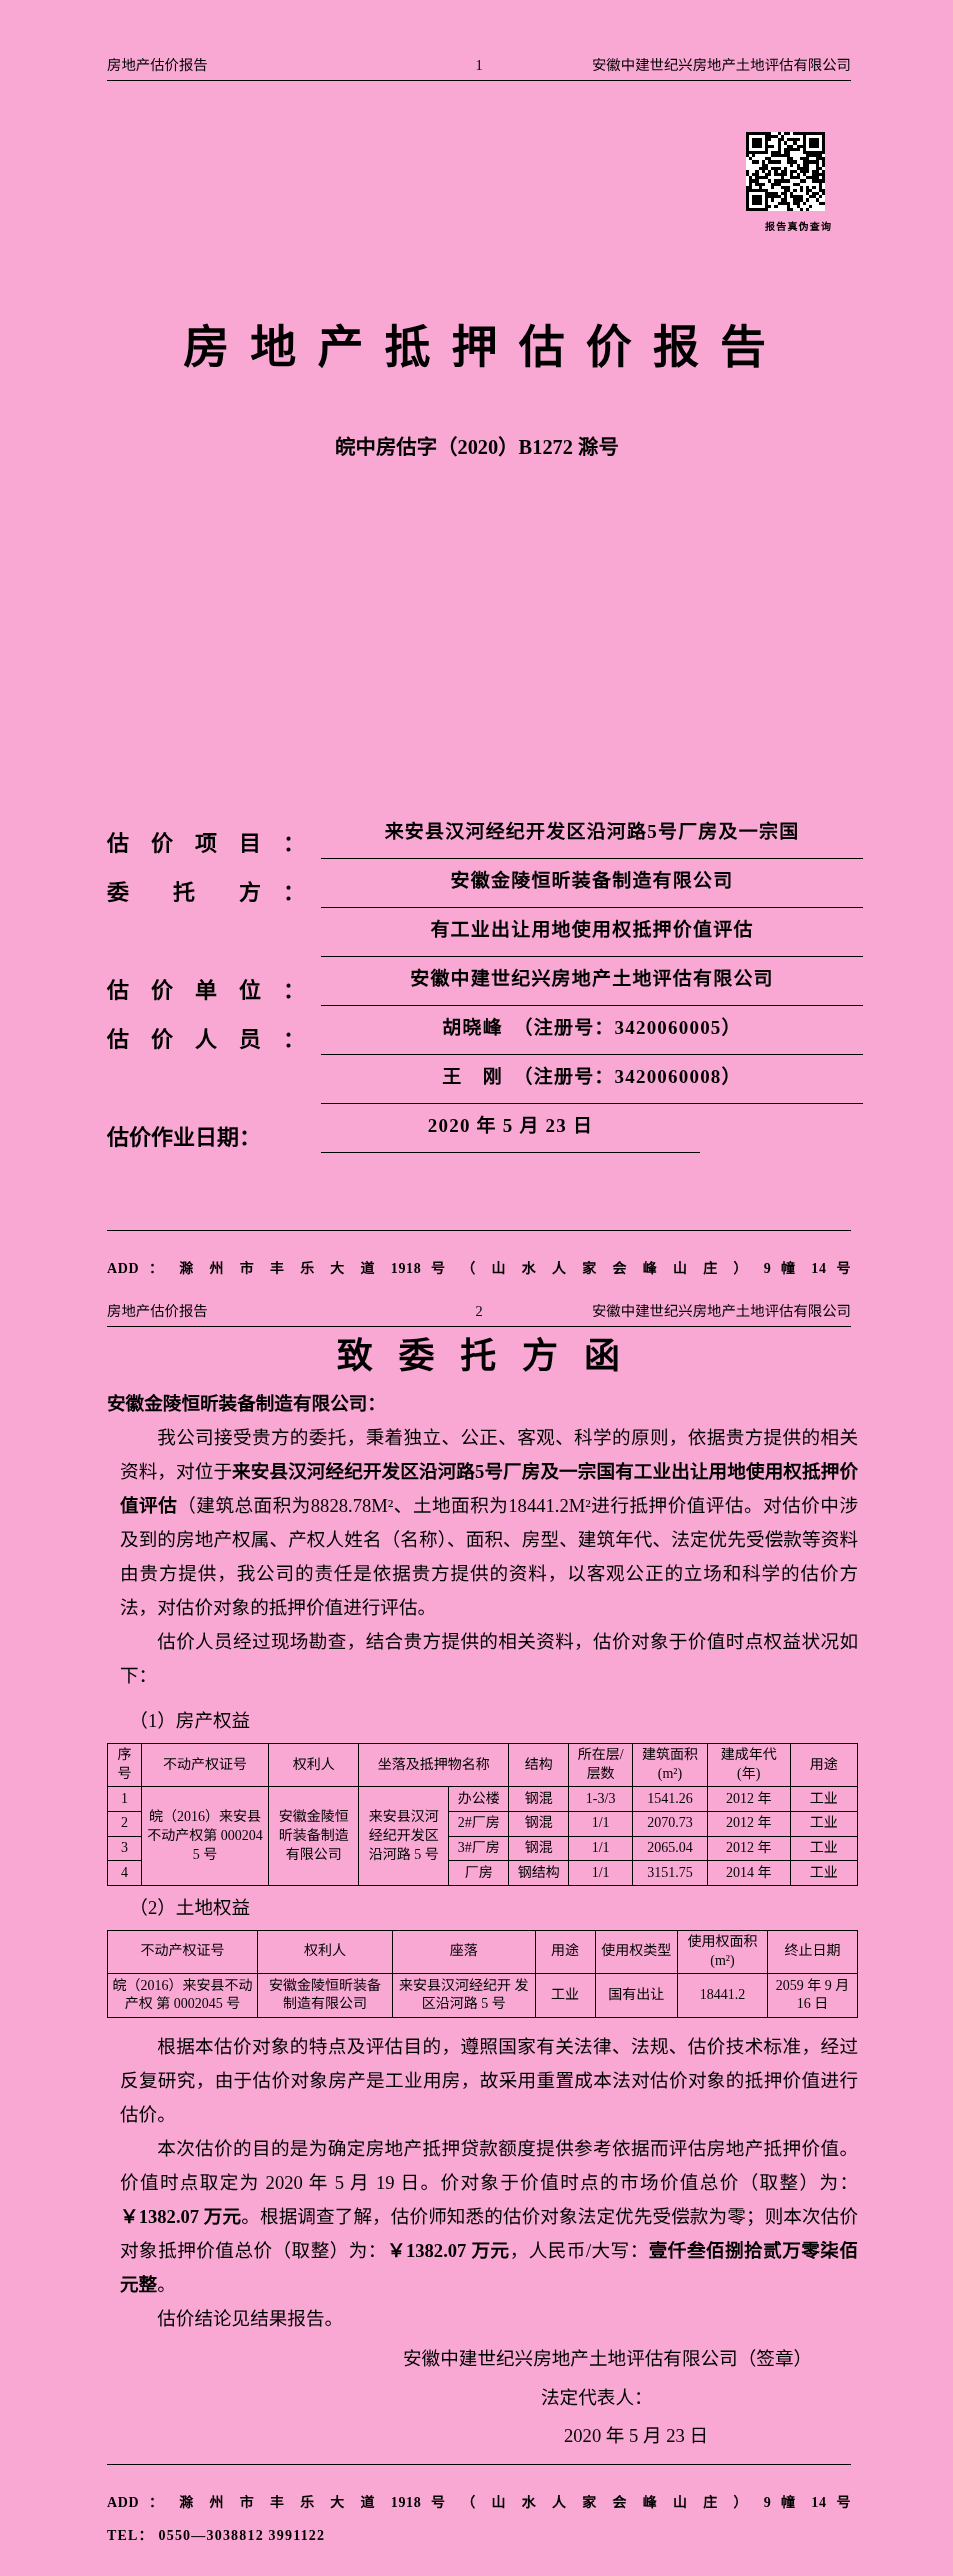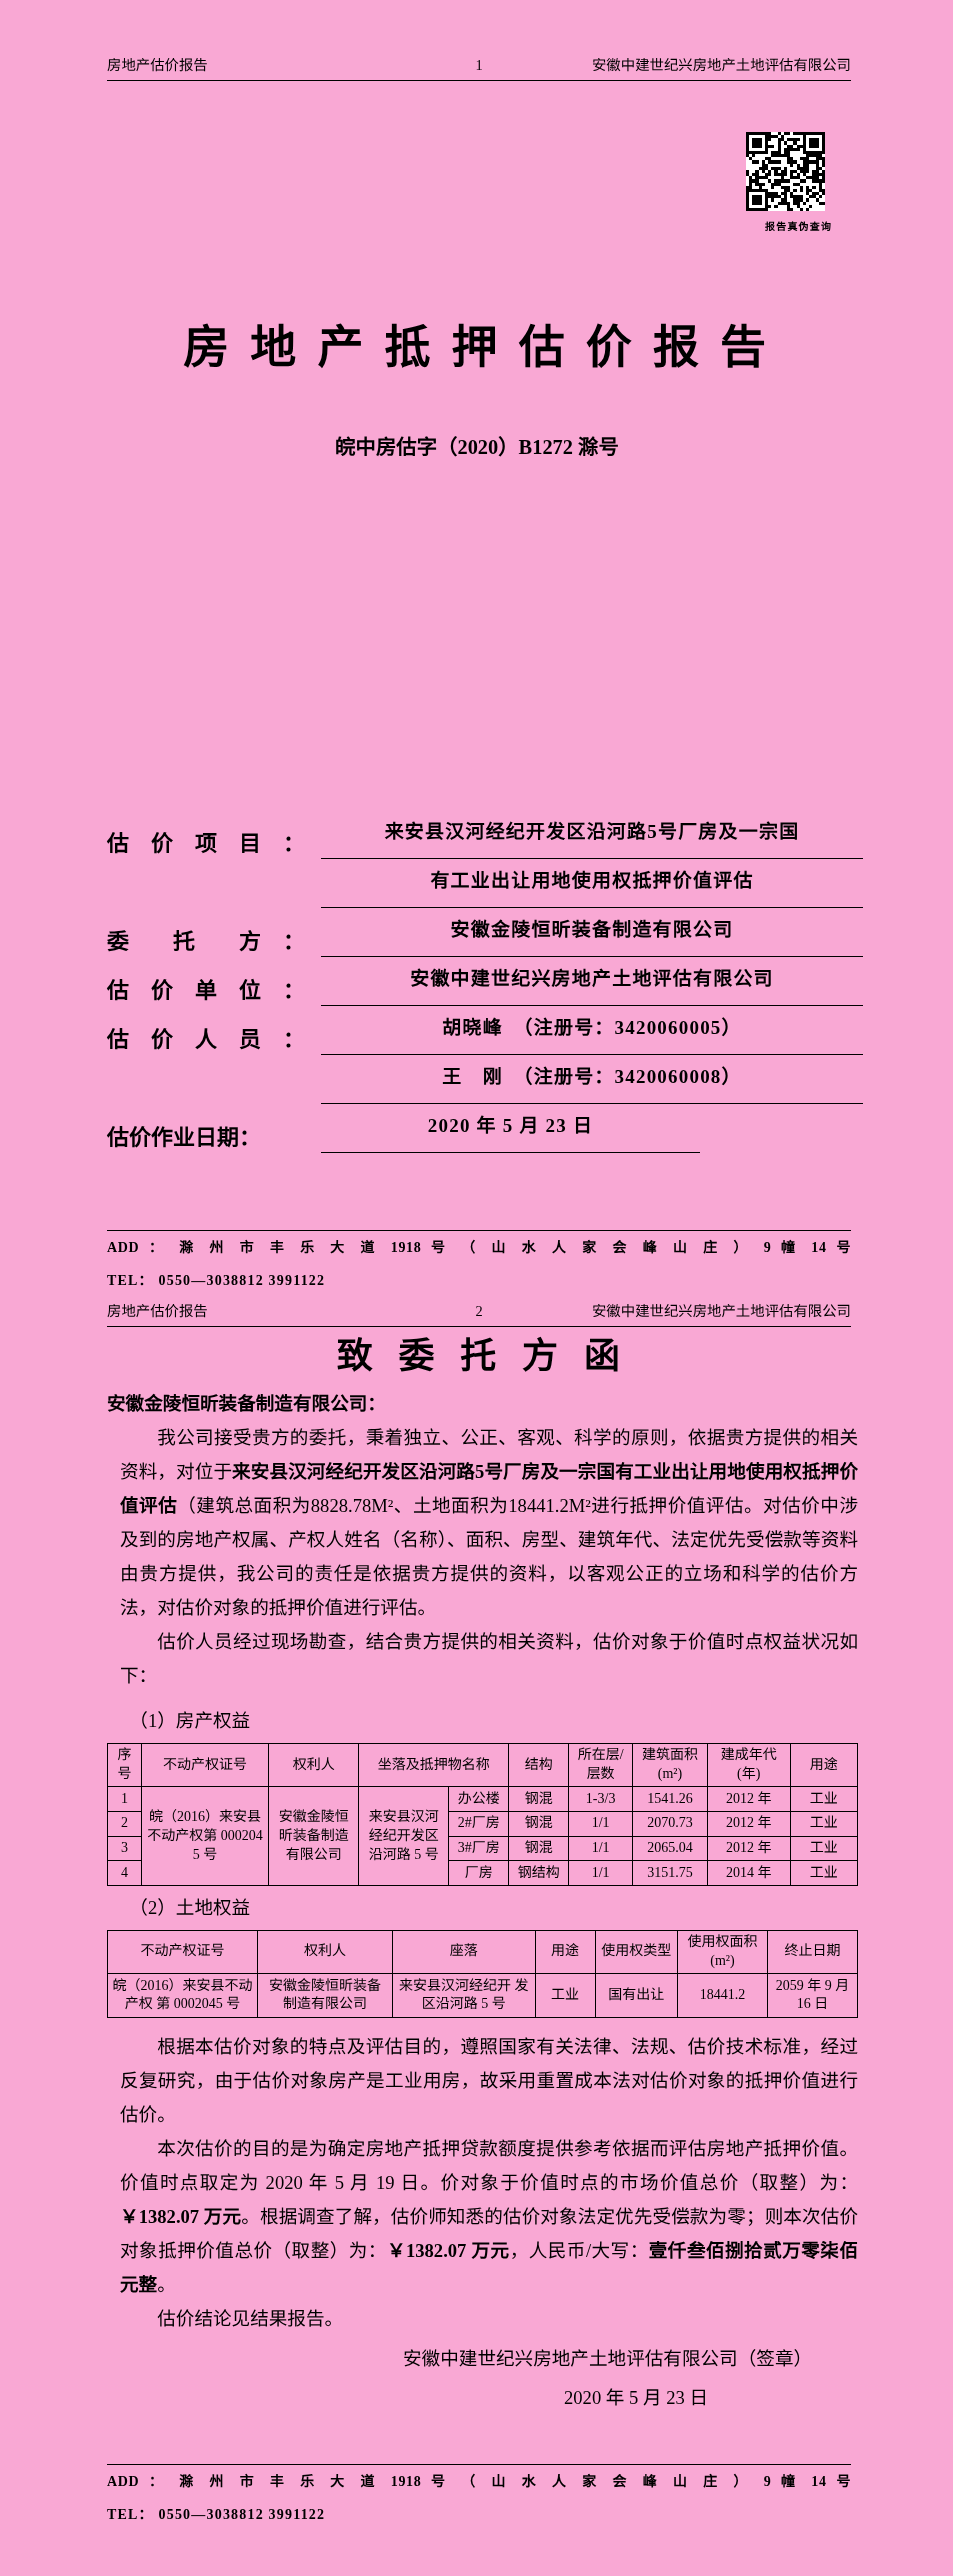--- a/index.html
+++ b/index.html
@@ -23,21 +23,21 @@
   .ph-center { position:absolute; left:50%; transform:translateX(-50%); }
   .ph-right { margin-left:auto; }
 
   .page-footer {
     position:absolute; left:107px; right:103px;
     border-top:1.2px solid #000; padding-top:4.8px;
     font-size:14px; font-weight:bold;
   }
   .page-1 .page-footer { top:1230px; }
   .page-2 .page-footer { top:1176px; }
-  .footer-address { text-align:justify; text-align-last:justify; letter-spacing:0.6px; }
+  .footer-address { text-align:justify; text-align-last:justify; letter-spacing:0.6px;margin-top:21px; }
   .footer-tel { margin-top:13px; letter-spacing:1.2px; }
 
   
   .qr-block { position:absolute; top:132px; right:123px; width:91px; text-align:center; }
   .qr-code { width:79px; height:79px; display:block; margin:0 auto; fill:#000; shape-rendering:crispEdges; background:#fff; }
   .qr-caption { margin-top:7.2px; font-size:10px; font-weight:bold; letter-spacing:1.2px; white-space:nowrap;margin-left:25px; }
 
   .cover-title {
     position:absolute; top:310px; left:0; width:100%;
     text-align:center; font-size:46px; font-weight:bold; letter-spacing:4.8px; white-space:nowrap;
@@ -439,27 +439,27 @@
   <div class="cover-docno">皖中房估字（2020）B1272 滁号</div>
 
   <div class="cover-fields">
 
     <div class="field-row">
       <span class="field-label">估　价　项　目　：</span>
       <span class="field-value">来安县汉河经纪开发区沿河路5号厂房及一宗国</span>
     </div>
 
     <div class="field-row">
+      <span class="field-label">委　　托　　方　：</span>
+      <span class="field-value">安徽金陵恒昕装备制造有限公司</span>
+    </div>
+
+    <div class="field-row">
       <span class="field-label"></span>
       <span class="field-value">有工业出让用地使用权抵押价值评估</span>
-    </div>
-
-    <div class="field-row">
-      <span class="field-label">委　　托　　方　：</span>
-      <span class="field-value">安徽金陵恒昕装备制造有限公司</span>
     </div>
 
     <div class="field-row">
       <span class="field-label">估　价　单　位　：</span>
       <span class="field-value">安徽中建世纪兴房地产土地评估有限公司</span>
     </div>
 
     <div class="field-row">
       <span class="field-label">估　价　人　员　：</span>
       <span class="field-value">胡晓峰　（注册号：3420060005）</span>
@@ -605,20 +605,21 @@
     </tbody>
       </table>
 
     <p class="para gap-top">根据本估价对象的特点及评估目的，遵照国家有关法律、法规、估价技术标准，经过反复研究，由于估价对象房产是工业用房，故采用重置成本法对估价对象的抵押价值进行估价。</p>
 
     <p class="para"><span>本次估价的目的是为确定房地产抵押贷款额度提供参考依据而评估房地产抵押价值。价值时点取定为 2020 年 5 月 19 日。价对象于价值时点的市场价值总价（取整）为：</span><b>￥1382.07 万元</b><span>。根据调查了解，估价师知悉的估价对象法定优先受偿款为零；则本次估价对象抵押价值总价（取整）为：</span><b>￥1382.07 万元</b><span>，人民币/大写：</span><b>壹仟叁佰捌拾贰万零柒佰元整</b><span>。</span></p>
 
     <p class="para">估价结论见结果报告。</p>
 
     <div class="sign-company">安徽中建世纪兴房地产土地评估有限公司（签章）</div>
+    <div class="sign-legal">法定代表人：</div>
     <div class="sign-date">2020 年 5 月 23 日</div>
 
   </div>
 
   <div class="page-footer">
     <div class="footer-address">ADD ： 滁 州 市 丰 乐 大 道 1918 号 （ 山 水 人 家 会 峰 山 庄 ） 9 幢 14 号</div>
     <div class="footer-tel">TEL： 0550—3038812 3991122</div>
   </div>
 </div>
 

